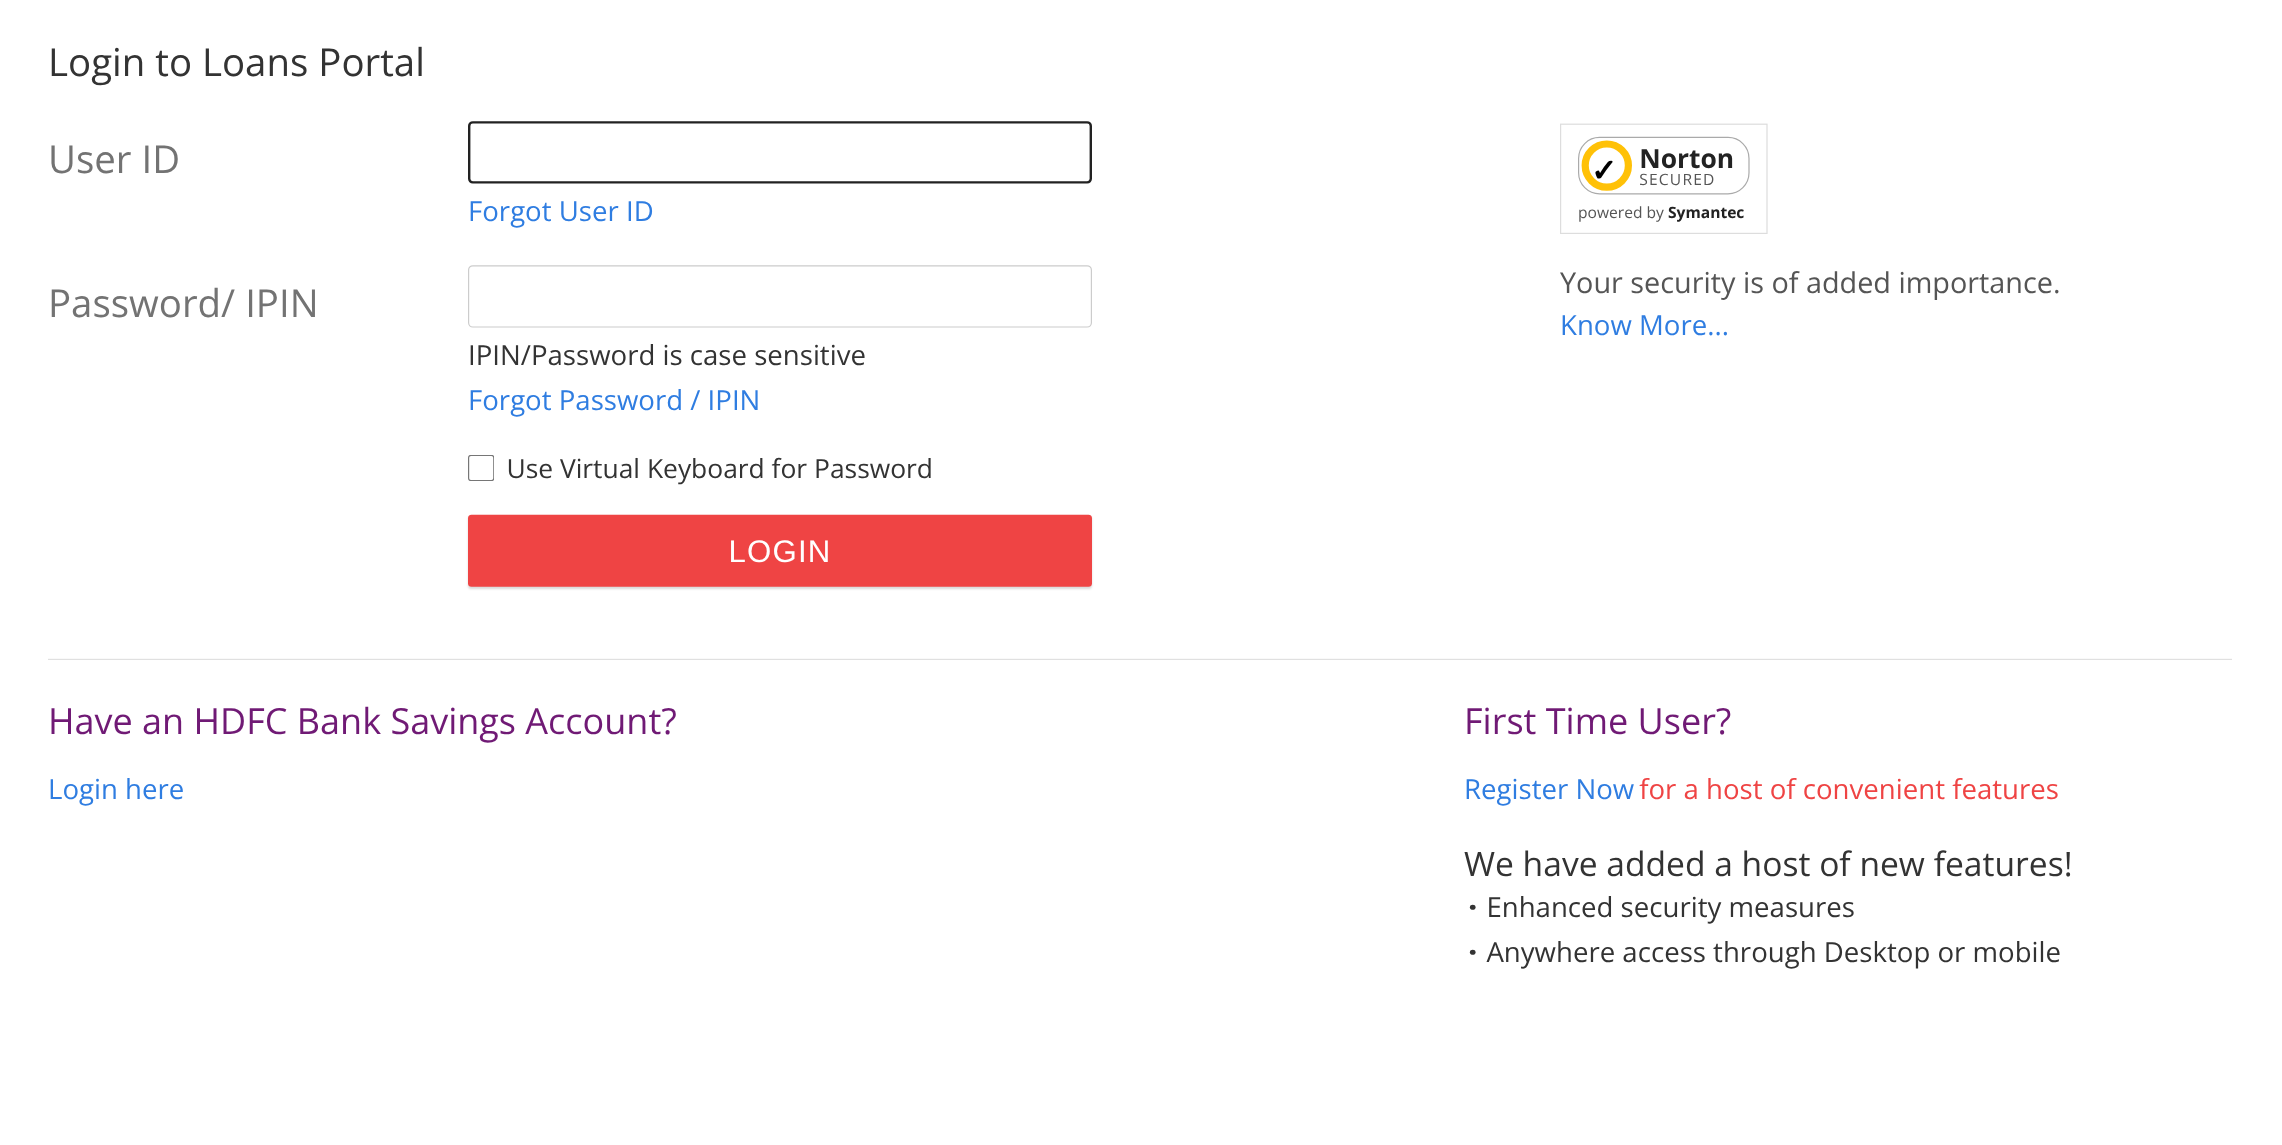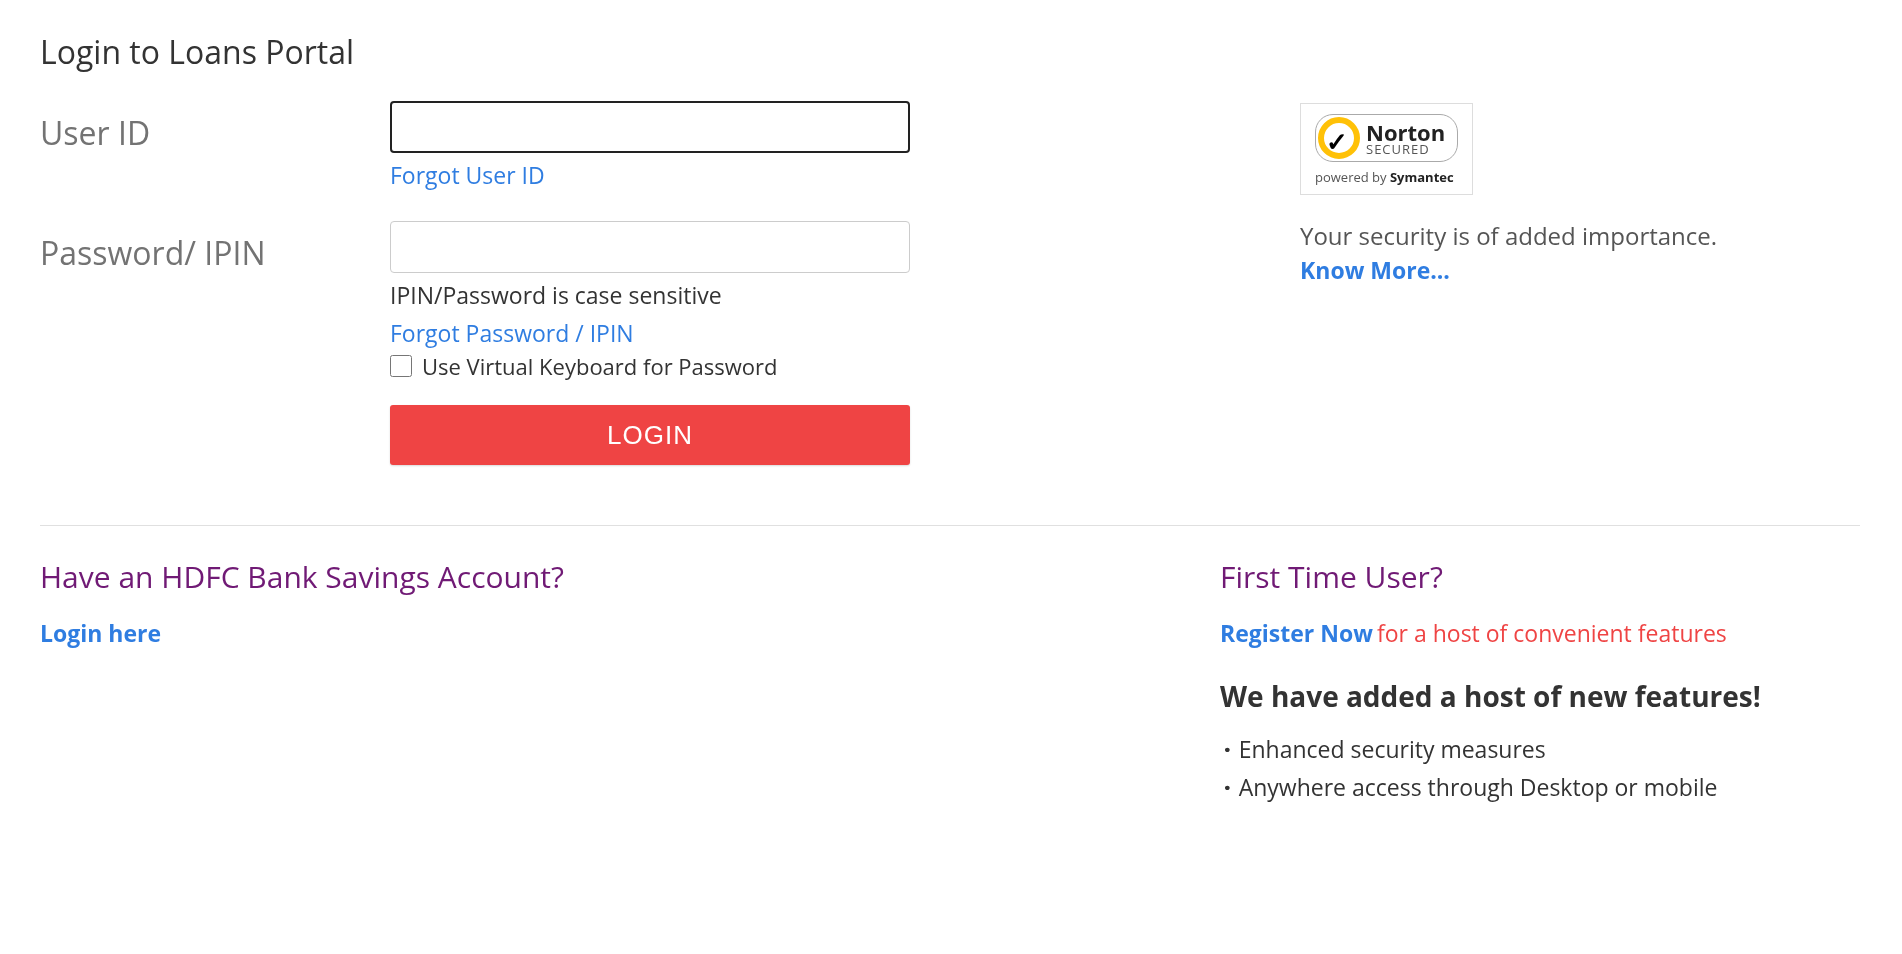--- a/index.html
+++ b/index.html
@@ -72,21 +72,21 @@
     margin-top: 6px;
   }
   .hint-text {
     font-size: 23px;
     color: #333;
     margin-top: 6px;
   }
   .checkbox-row {
     display: flex;
     align-items: center;
-    margin-top: 2px;
+    margin-top: 26px;
     font-size: 22px;
     color: #333;
   }
   .checkbox-row input[type="checkbox"] {
     width: 22px;
     height: 22px;
     margin-right: 10px;
     border-radius: 4px;
     accent-color: #2f7de1;
   }
@@ -179,32 +179,31 @@
   h2.section-title {
     font-size: 30px;
     font-weight: 400;
     color: #701a75;
     margin-bottom: 20px;
   }
   .link {
     color: #2f7de1;
     text-decoration: none;
     font-size: 23px;
-    font-weight: bold;
   }
   .inline-text {
     font-size: 23px;
     color: #ef4444;
   }
   h3.features-title {
     font-size: 28px;
-    font-weight: 700;
+    font-weight: 400;
     color: #333;
     margin-top: 28px;
-    margin-bottom: 18px;
+    margin-bottom: 0;
   }
   ul.features {
     list-style: none;
     padding-left: 4px;
   }
   ul.features li {
     font-size: 23px;
     color: #333;
     margin-bottom: 6px;
   }

